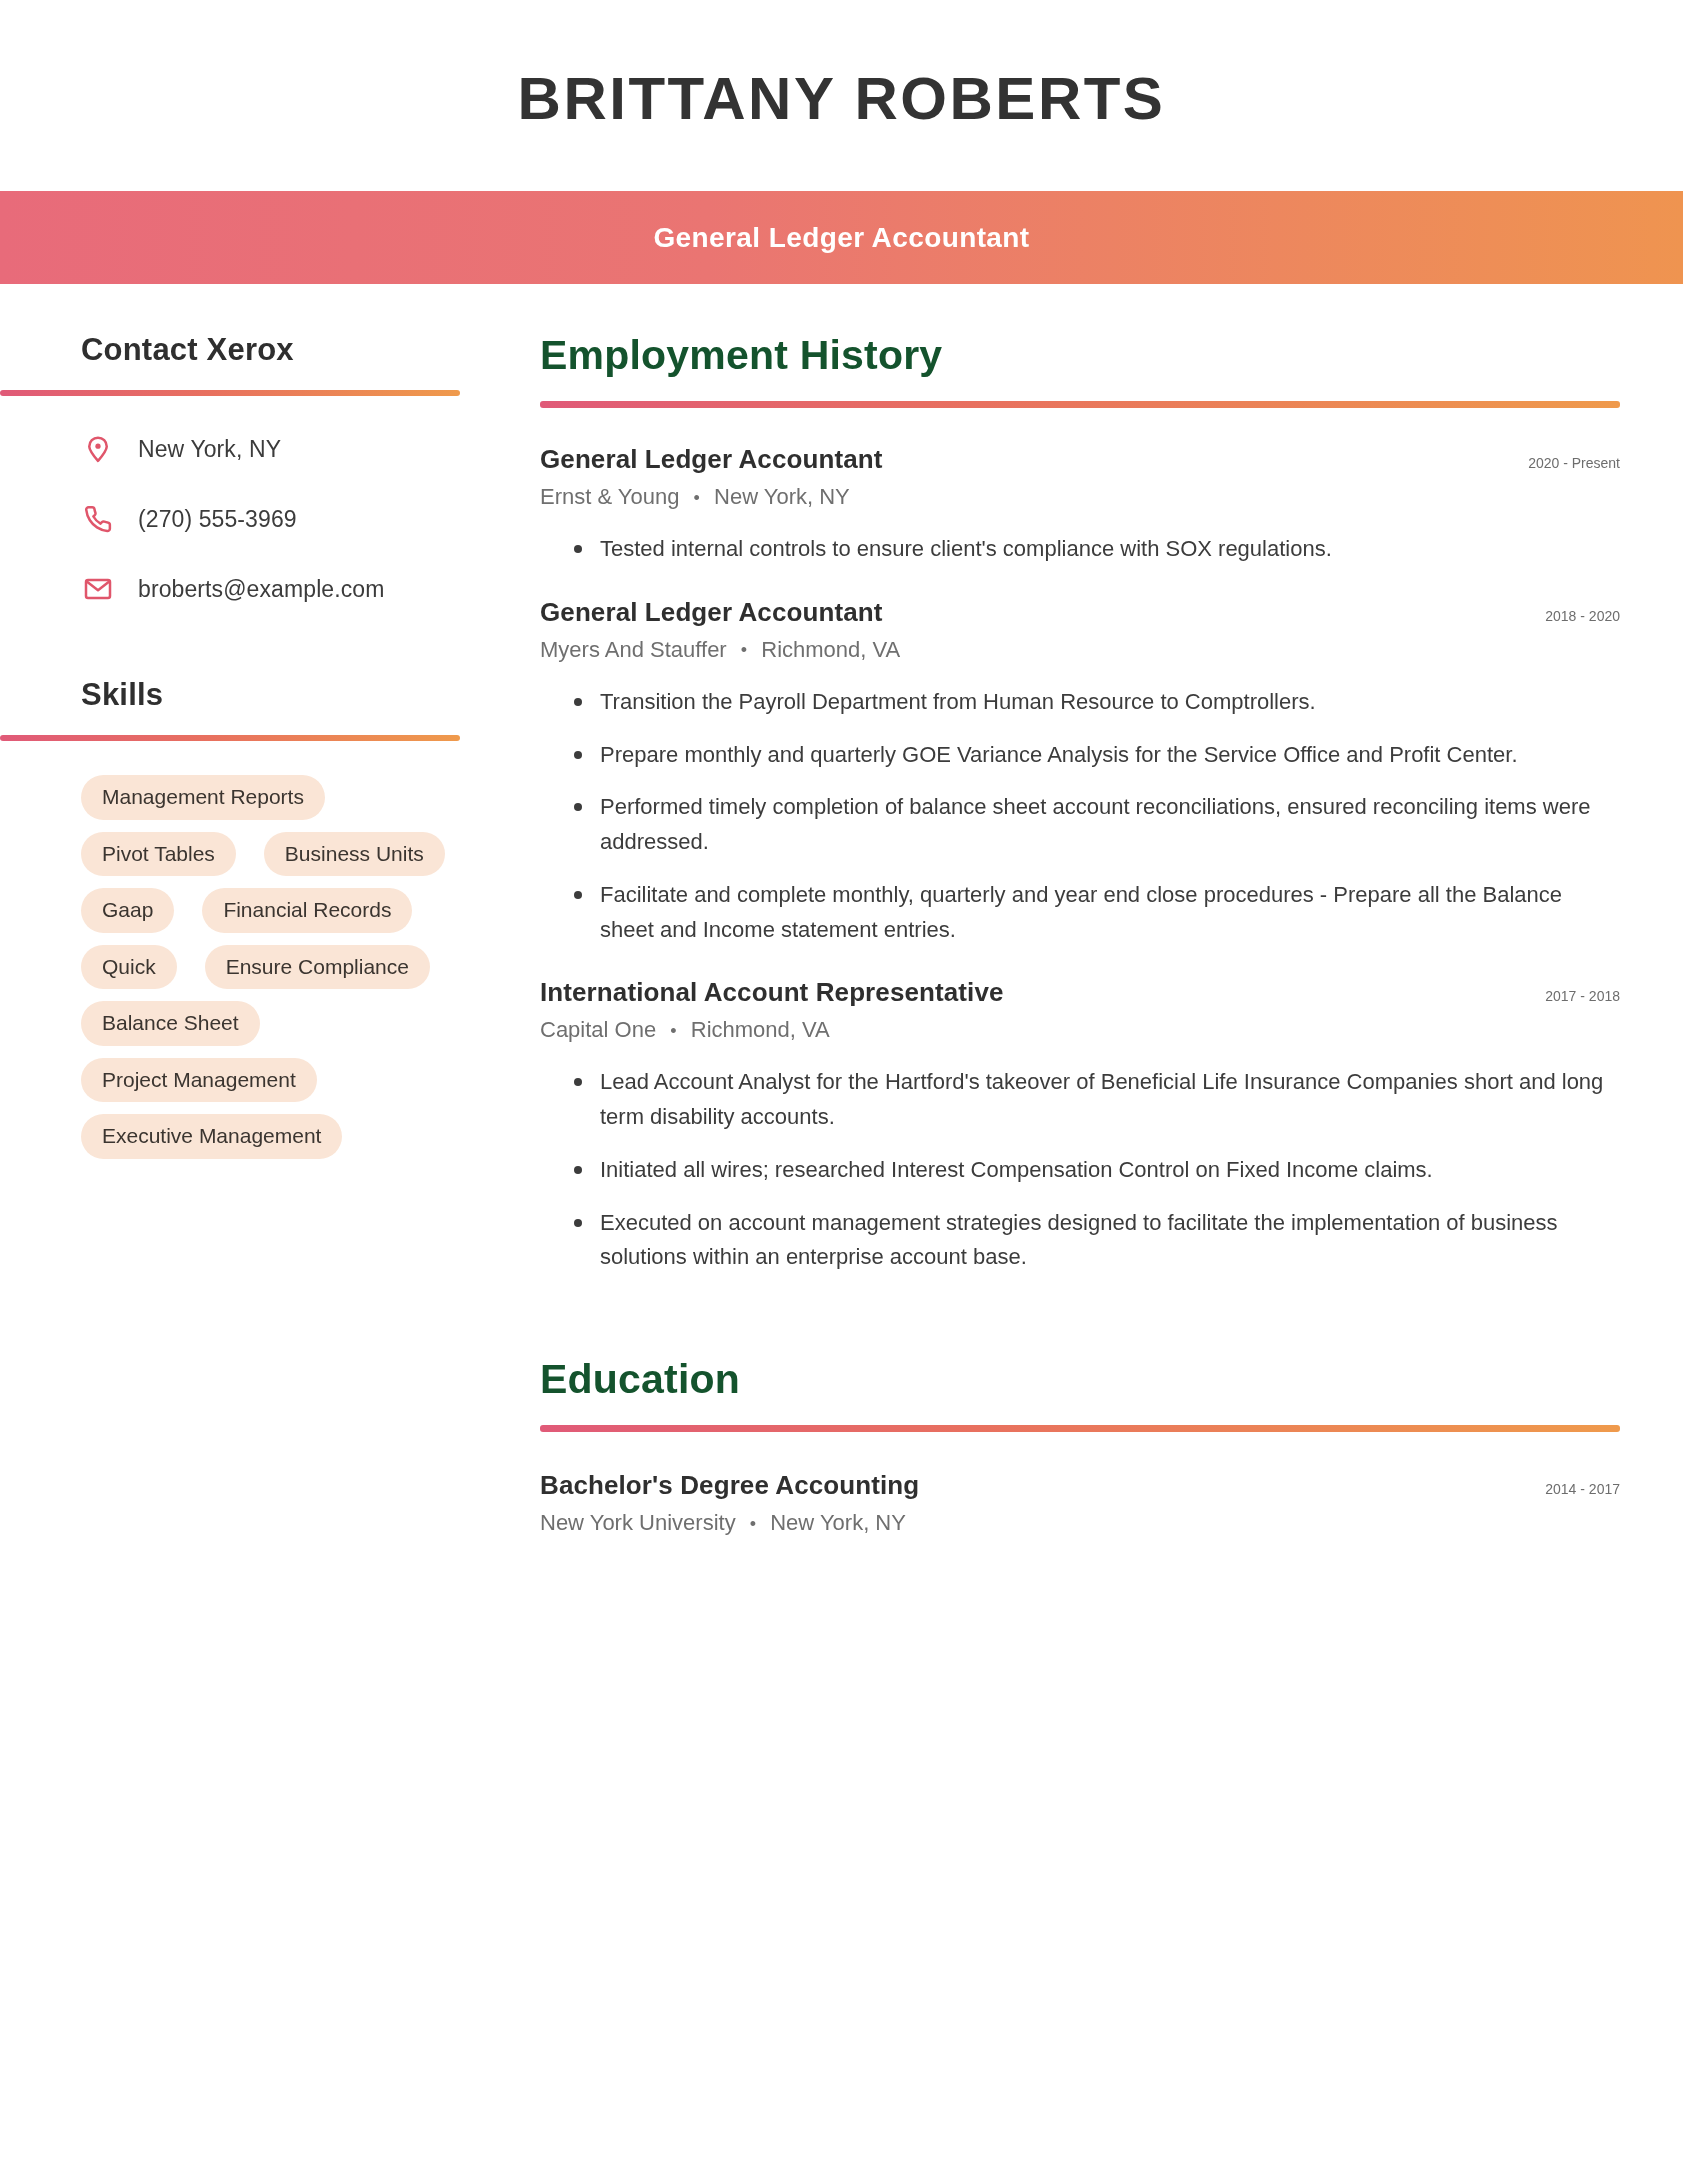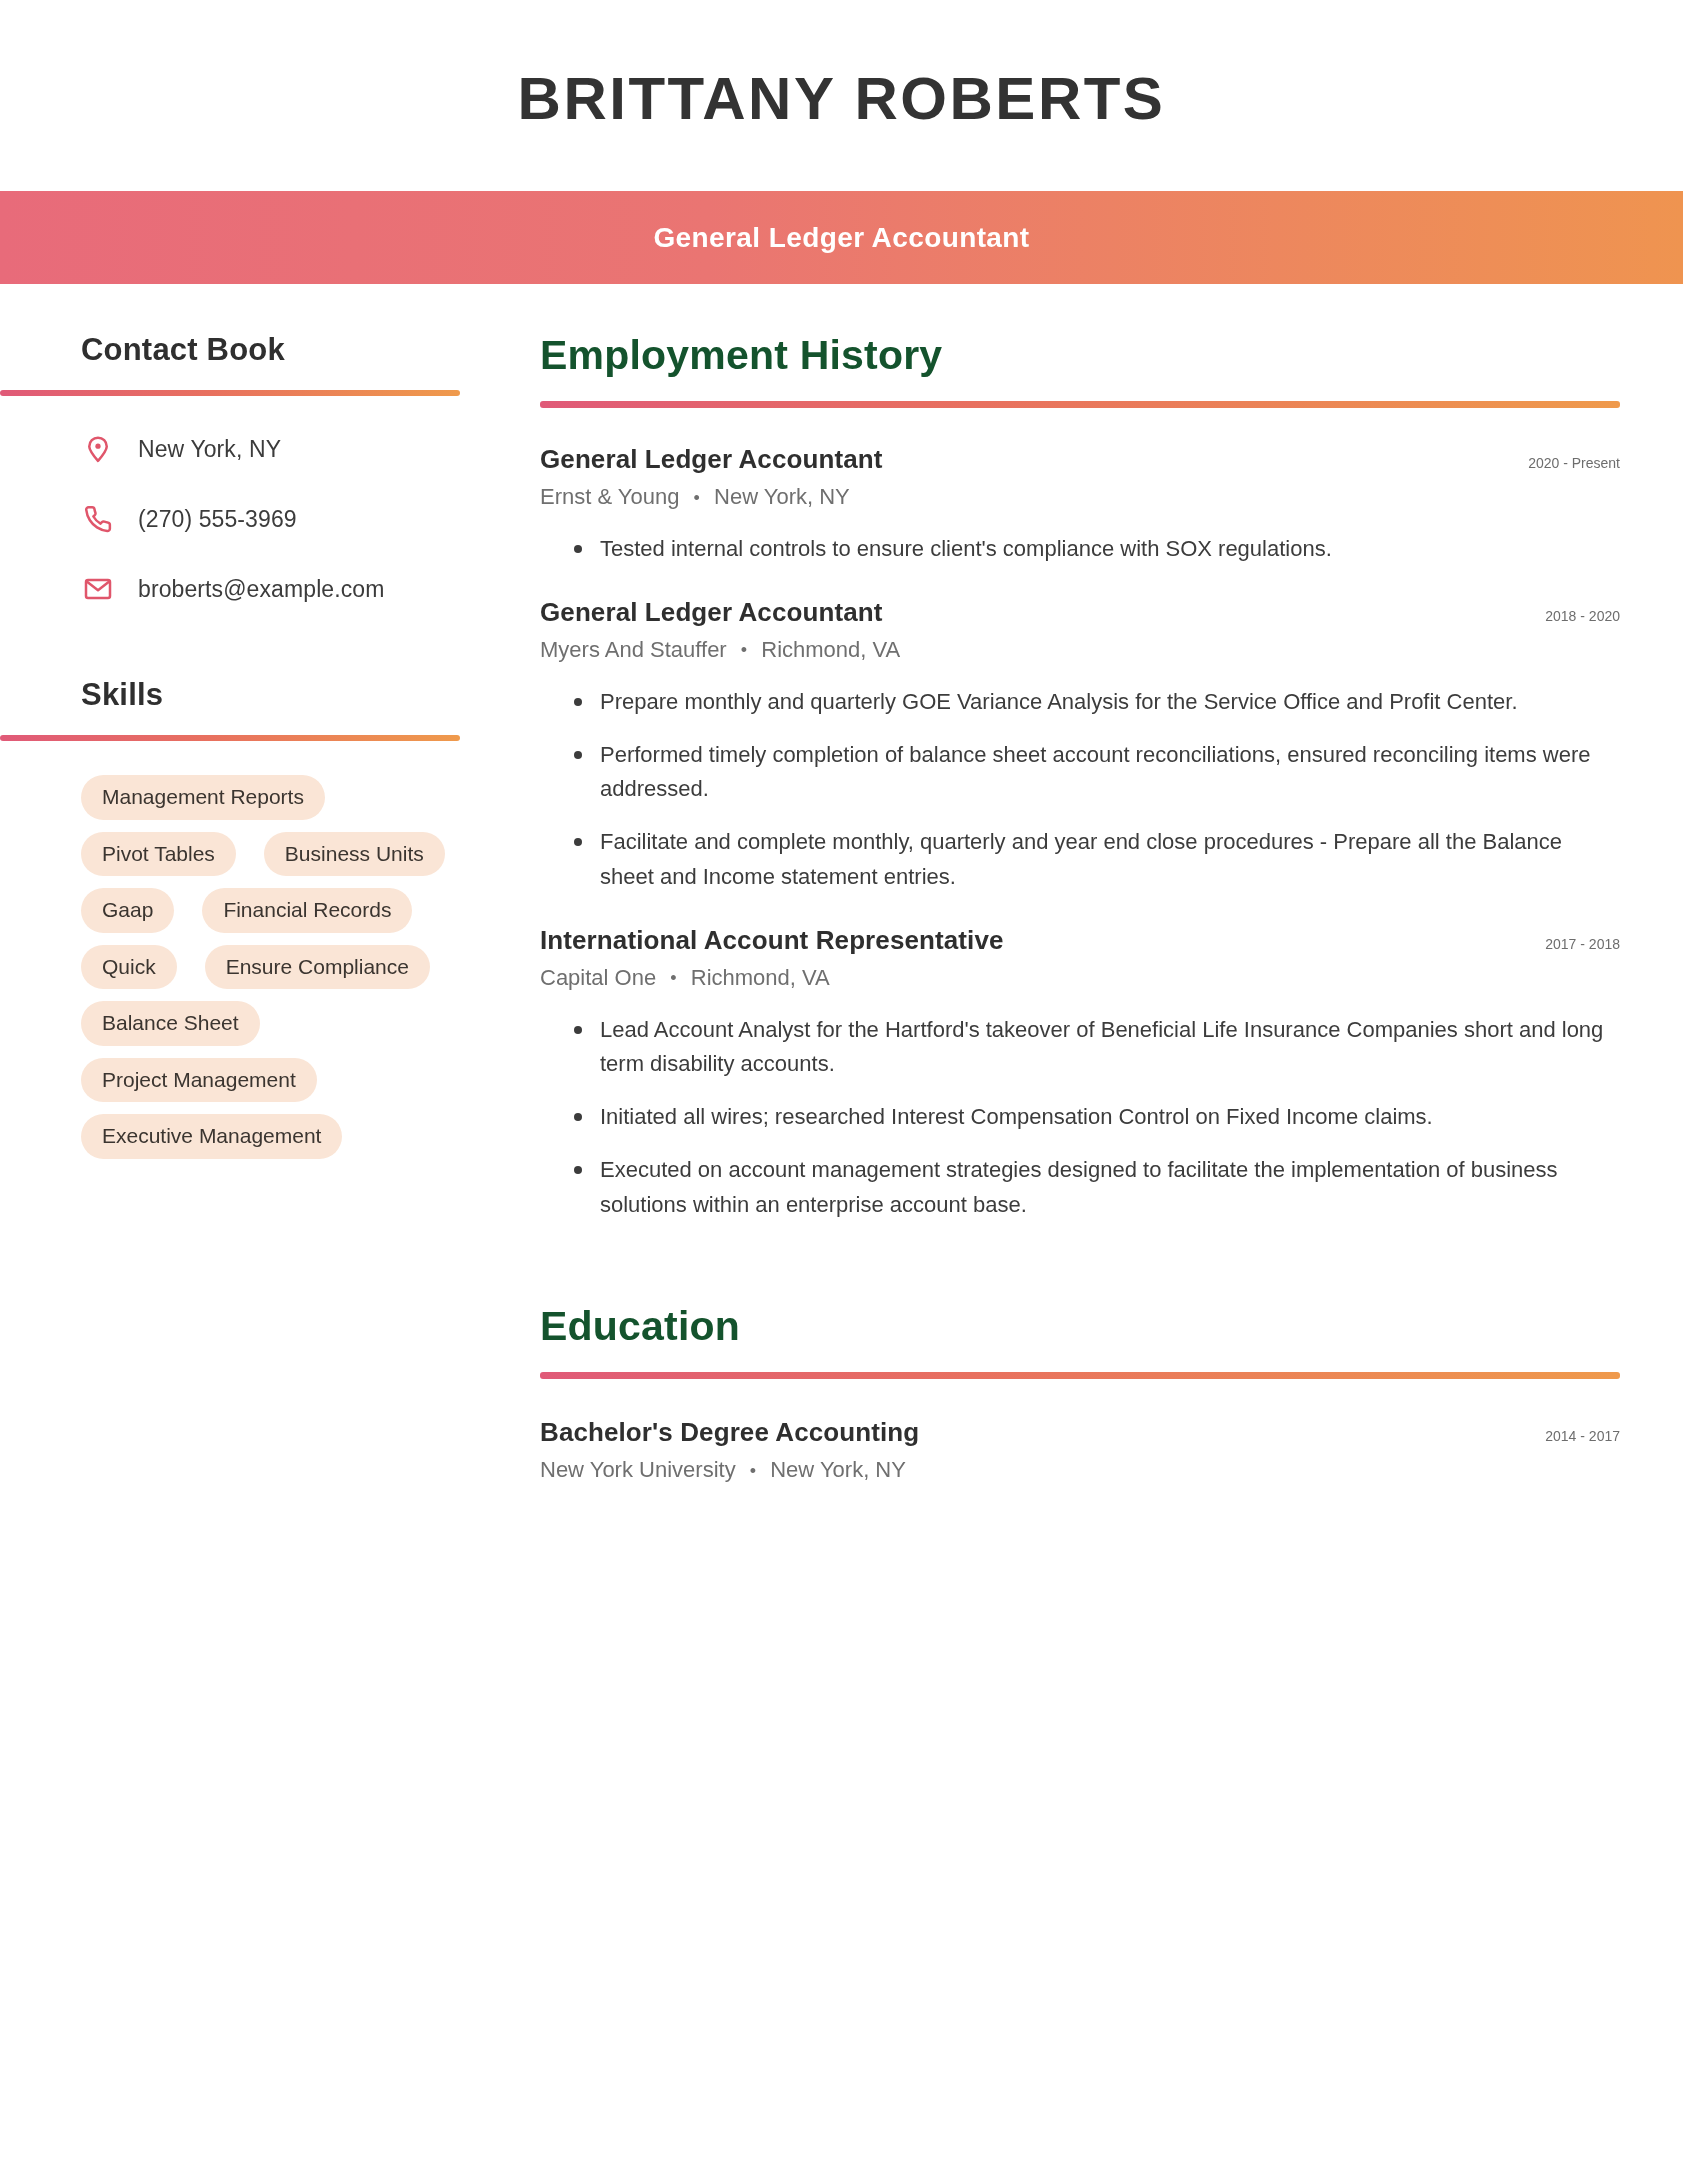--- a/index.html
+++ b/index.html
@@ -221,21 +221,21 @@
 
   <div class="title-banner">
     <div class="job-title">General Ledger Accountant</div>
   </div>
 
   <div class="body-wrap">
 
     <aside class="sidebar">
 
       <section>
-        <h2 class="sb-section-title">Contact Book</h2>
+        <h2 class="sb-section-title">Contact Xerox</h2>
         <div class="sb-rule"></div>
 
         <ul class="contact-list">
 
           <li class="contact-item">
             <span class="contact-icon">
               <svg width="30" height="30" viewBox="0 0 24 24" fill="none" stroke="#e0566b" stroke-width="2" stroke-linecap="round" stroke-linejoin="round">
                 <path d="M12 21.5c4.2-5 7-8.4 7-11.6A7 7 0 0 0 5 9.9c0 3.2 2.8 6.6 7 11.6z"></path>
                 <circle cx="12" cy="9.7" r="2.1" fill="#e0566b" stroke="none"></circle>
               </svg>
@@ -312,20 +312,21 @@
             <div class="entry-head">
               <span class="entry-role">General Ledger Accountant</span>
               <span class="entry-dates">2018 - 2020</span>
             </div>
             <div class="entry-meta">
               <span>Myers And Stauffer</span>
               <span class="sep">•</span>
               <span>Richmond, VA</span>
             </div>
             <ul class="bullets">
+              <li>Transition the Payroll Department from Human Resource to Comptrollers.</li>
               <li>Prepare monthly and quarterly GOE Variance Analysis for the Service Office and Profit Center.</li>
               <li>Performed timely completion of balance sheet account reconciliations, ensured reconciling items were addressed.</li>
               <li>Facilitate and complete monthly, quarterly and year end close procedures - Prepare all the Balance sheet and Income statement entries.</li>
             </ul>
           </article>
 
           <article class="entry">
             <div class="entry-head">
               <span class="entry-role">International Account Representative</span>
               <span class="entry-dates">2017 - 2018</span>

